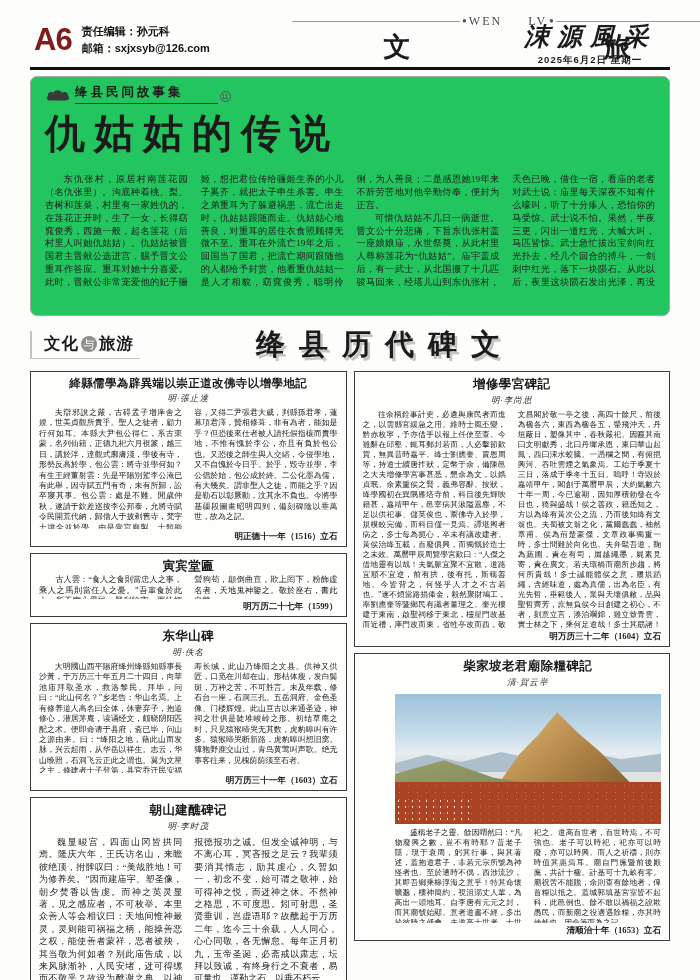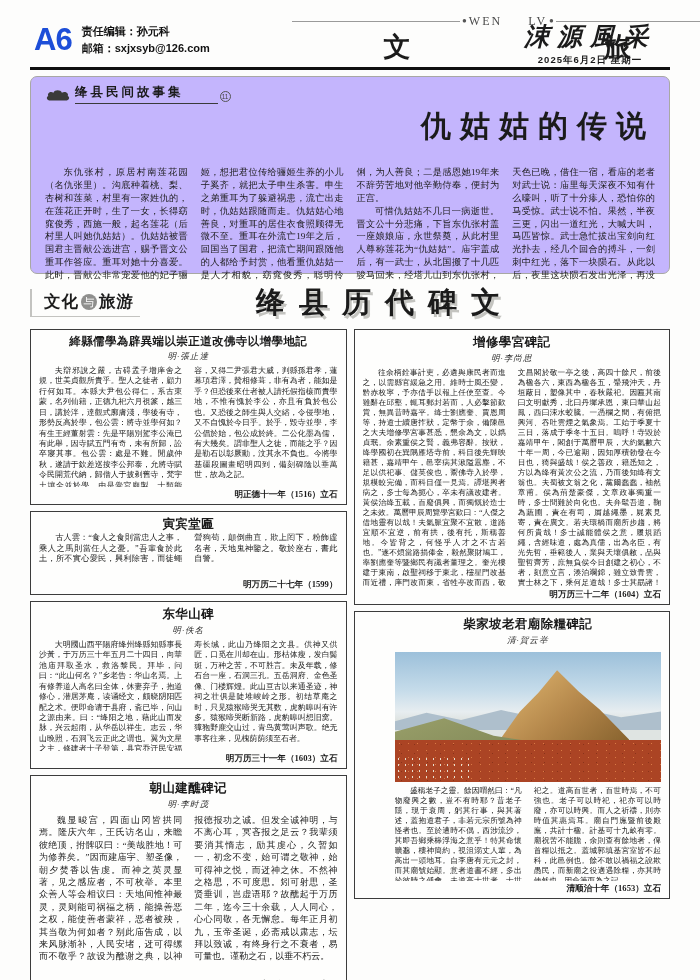--- a/index.html
+++ b/index.html
@@ -2,43 +2,43 @@
 <html><head>
 <meta charset="utf-8">
 <style>
   * { margin:0; padding:0; box-sizing:border-box; }
   body { background:#e9e9e7; font-family:"Liberation Serif","DejaVu Serif",serif; color:#1b1b1b; }
   .page { width:700px; height:980px; background:#fdfdfc; margin:0 auto; padding:14px 30px 0; position:relative; overflow:hidden; }
 
   
   .masthead { position:relative; height:56px; border-bottom:3.5px solid #101010; }
   .mast-left { position:absolute; left:4px; top:8px; display:flex; align-items:center; gap:10px; }
-  .pageno { font-family:"Liberation Sans","DejaVu Sans",sans-serif; font-weight:bold; font-size:31px; color:#1d4ed8; letter-spacing:-1px; }
+  .pageno { font-family:"Liberation Sans","DejaVu Sans",sans-serif; font-weight:bold; font-size:31px; color:#7f1d1d; letter-spacing:-1px; }
   .editor-block { font-family:"Liberation Sans","DejaVu Sans",sans-serif; font-weight:bold; font-size:11px; line-height:1.55; color:#111; }
   .mast-mid { position:absolute; left:262px; top:0; display:flex; gap:26px; }
   .mm-col { display:flex; flex-direction:column; align-items:center; }
   .mm-top { display:flex; align-items:center; height:14px; }
   .mm-rule { border-top:1.2px solid #9a9a9a; width:168px; }
   .mm-rule.short { width:150px; }
   .mm-dot { font-size:8px; color:#555; line-height:1; margin:0 2px; }
   .mm-en { font-size:12px; letter-spacing:2px; color:#4a4a4a; font-family:"Liberation Serif",serif; }
   .mm-cn { font-size:27px; font-weight:bold; margin-top:1px; }
   .mast-right { position:absolute; right:14px; top:6px; text-align:center; }
   .paper-name { font-size:25px; font-weight:bold; letter-spacing:8px; font-style:italic; font-family:"DejaVu Serif","Liberation Serif",serif; }
   .paper-date { font-family:"Liberation Sans","DejaVu Sans",sans-serif; font-weight:bold; font-size:9.5px; margin-top:1px; letter-spacing:1px; }
 
   
-  .story-panel { margin-top:6px; height:198px; background:#c4b5fd; border:1px solid #a8a8a4; border-radius:7px; padding:7px 14px 6px; }
+  .story-panel { margin-top:6px; height:240px; background:#22c55e; border:1px solid #a8a8a4; border-radius:7px; padding:7px 14px 6px; }
   .tagline { display:flex; align-items:flex-end; height:20px; }
   .cloud { width:26px; height:14px; margin-right:4px; margin-bottom:1px; }
   .taggroup { display:flex; align-items:flex-end; border-bottom:1.6px solid #3a3a3a; padding-bottom:2px; }
   .tagtext { font-weight:bold; font-size:12.5px; letter-spacing:3px; }
   .tagrule { width:34px; }
   .tagno { width:11px; height:11px; border:1px solid #555; border-radius:50%; font-size:6.5px; line-height:10px; text-align:center; color:#444; margin-left:2px; margin-bottom:2px; font-family:"Liberation Sans",sans-serif; }
-  .story-title { text-align:right; font-size:30px; font-weight:bold; letter-spacing:9px; margin:2px 0 19px; }
+  .story-title { text-align:left; font-size:40px; font-weight:bold; letter-spacing:9px; margin:2px 0 12px; }
   .story-body { column-count:4; column-gap:13px; font-size:9.2px; line-height:1.4; text-align:justify; overflow:hidden; height:128px; }
   .story-body p { text-indent:2em; }
 
   
   .section-row { display:flex; align-items:center; margin-top:7px; height:44px; }
   .badge { display:flex; align-items:center; gap:2px; border-left:2px solid #c3c3c0; border-bottom:1px solid #c3c3c0; padding:2px 6px 3px 12px; }
   .badge-strong { font-weight:bold; font-size:16.5px; letter-spacing:1px; }
   .badge-circle { width:16px; height:16px; border-radius:50%; background:#8f8f8d; color:#fff; font-size:11px; text-align:center; line-height:16px; }
   .section-title { flex:1; text-align:center; font-size:29px; font-weight:bold; letter-spacing:14px; text-shadow:2.5px 2.5px 0 #c4c4c0; margin-right:40px; }
 
@@ -51,21 +51,21 @@
   .bx-byline { text-align:center; font-size:8.6px; color:#2c2c2c; margin:2px 0 3px; font-style:italic; letter-spacing:1px; }
   .bx-body { flex:1; column-count:2; column-gap:12px; text-align:justify; overflow:hidden; }
   .bx-body p { text-indent:2em; }
   .bx-footer { text-align:right; font-weight:bold; font-size:8.6px; margin-top:2px; }
   .f-a1 .bx-body { font-size:7.9px; line-height:1.32; }
   .f-a2 .bx-body { font-size:7.7px; line-height:1.3; }
   .f-a3 .bx-body { font-size:8.2px; line-height:1.3; }
   .f-a4 .bx-body { font-size:7.9px; line-height:1.32; }
   .f-a5 .bx-body { font-size:9px;   line-height:1.38; }
   .f-a6 .bx-body { font-size:7.7px; line-height:1.3; }
-  .h-a1 { height:176px; } .h-a3 { height:84px; } .h-a4 { height:168px; } .h-a5 { height:220px; }
+  .h-a1 { height:176px; } .h-a3 { height:64px; } .h-a4 { height:168px; } .h-a5 { height:220px; }
   .h-a2 { height:276px; } .h-a6 { height:288px;padding-left:40px; }
 
   
   .photo { position:relative; height:130px; margin:2px 0 4px; overflow:hidden;
            background:linear-gradient(180deg,#9cc0da 0%,#c6dcea 30%,#e7edf0 46%,#dfe4e2 52%); }
   .ridge-far { position:absolute; left:0; right:0; bottom:40%; height:22%; background:#aebfcc;
            clip-path:polygon(0 70%,12% 40%,25% 65%,40% 30%,55% 60%,70% 25%,85% 55%,100% 35%,100% 100%,0 100%); }
   .peak { position:absolute; right:12%; bottom:28%; width:50%; height:58%;
            background:linear-gradient(140deg,#dcb26c 10%,#b3864a 55%,#8a6530 95%);
            clip-path:polygon(46% 0,62% 28%,78% 52%,100% 92%,100% 100%,0 100%,18% 55%,32% 30%); }

